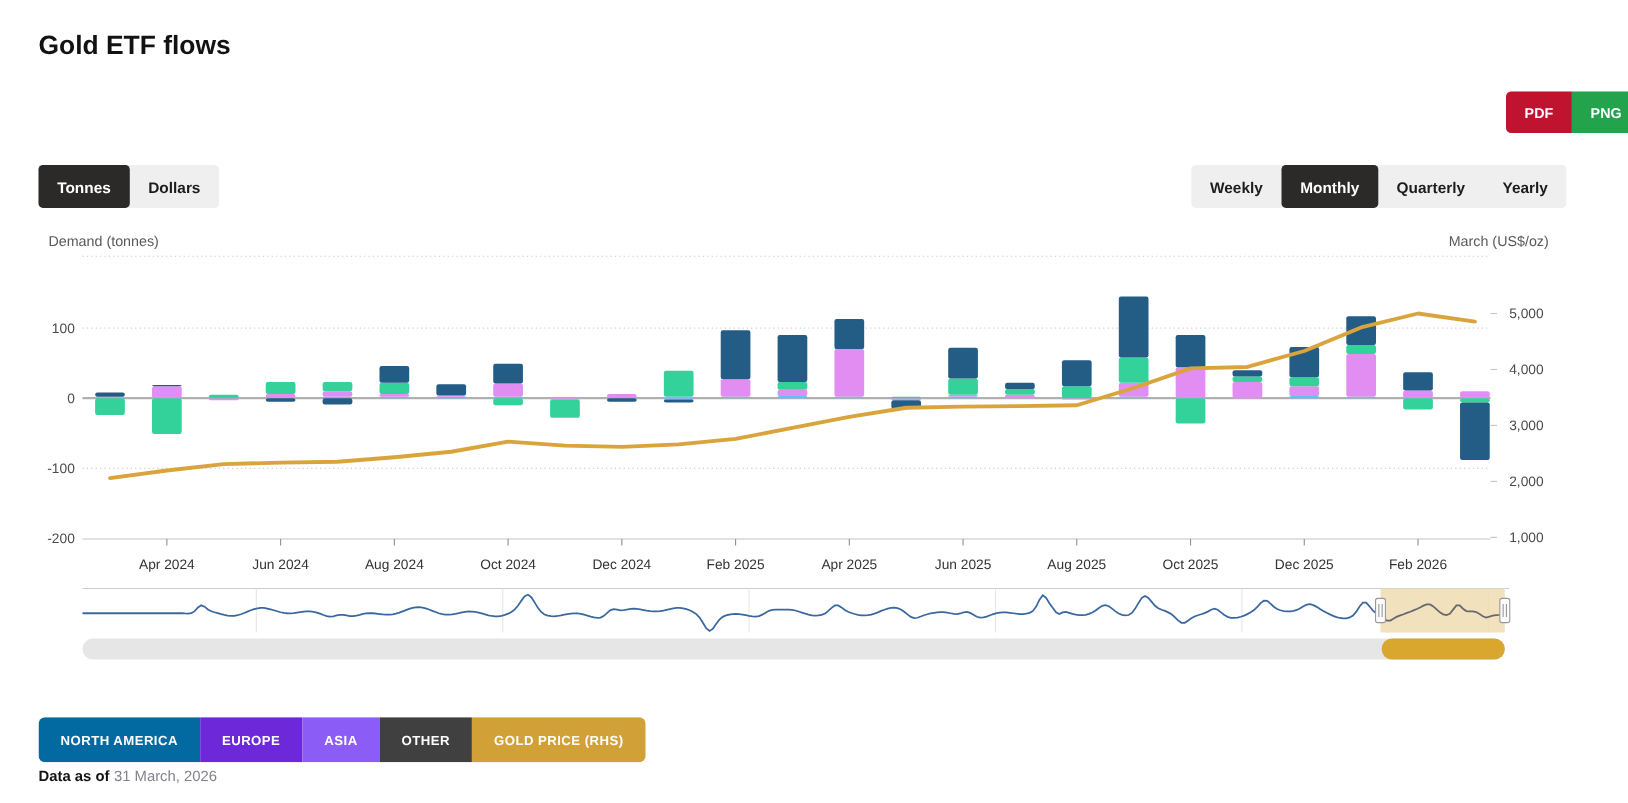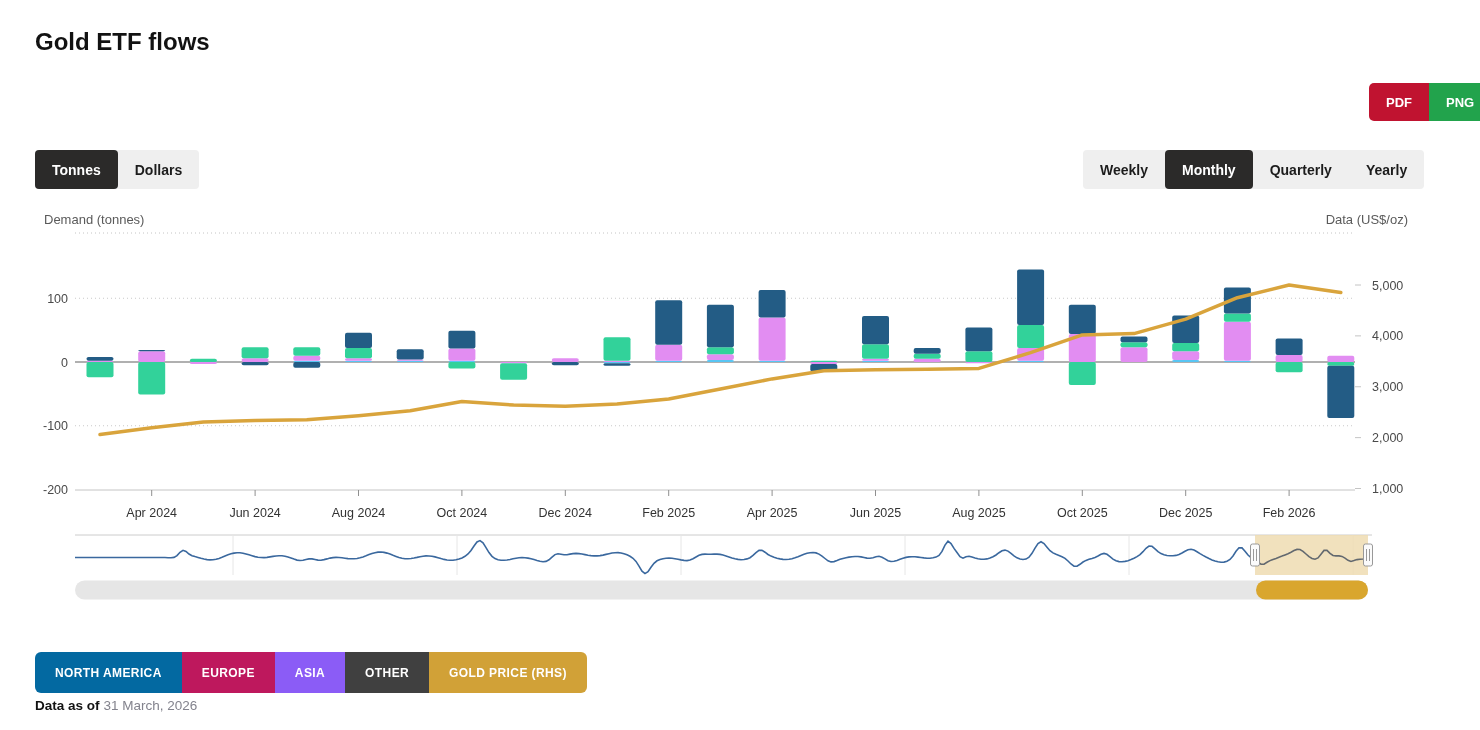--- a/index.html
+++ b/index.html
@@ -51,21 +51,21 @@
     </div>
 
   <div class="seg" id="period-tabs">
       <div class="opt">Weekly</div>
       <div class="opt active">Monthly</div>
       <div class="opt">Quarterly</div>
       <div class="opt">Yearly</div>
     </div>
 
   <div class="axis-title left">Demand (tonnes)</div>
-  <div class="axis-title right">Data (US$/oz)</div>
+  <div class="axis-title right">March (US$/oz)</div>
 
   <svg id="chart-svg" xmlns="http://www.w3.org/2000/svg">
       <line x1="75" y1="233" x2="1355" y2="233" stroke="#c4c4c4" stroke-width="1" stroke-dasharray="1,3"></line>
       <line x1="75" y1="298.25" x2="1355" y2="298.25" stroke="#c9c9c9" stroke-width="1" stroke-dasharray="1,3"></line>
       <line x1="75" y1="425.75" x2="1355" y2="425.75" stroke="#c9c9c9" stroke-width="1" stroke-dasharray="1,3"></line>
       <line x1="75" y1="362" x2="1355" y2="362" stroke="#b0b0b0" stroke-width="2"></line>
       <line x1="75" y1="490" x2="1355" y2="490" stroke="#c4c4c4" stroke-width="1"></line>
       <text x="68" y="302.75" text-anchor="end" font-size="12.5" fill="#4a4a4a" font-family="&quot;Liberation Sans&quot;, sans-serif" font-weight="400">100</text>
       <text x="68" y="366.5" text-anchor="end" font-size="12.5" fill="#4a4a4a" font-family="&quot;Liberation Sans&quot;, sans-serif" font-weight="400">0</text>
       <text x="68" y="430.25" text-anchor="end" font-size="12.5" fill="#4a4a4a" font-family="&quot;Liberation Sans&quot;, sans-serif" font-weight="400">-100</text>
@@ -201,21 +201,21 @@
       <line x1="1256.5" y1="549" x2="1256.5" y2="561" stroke="#999999" stroke-width="1"></line>
       <rect x="1363.5" y="544" width="9" height="22" rx="2" fill="#fbfbfb" stroke="#999999"></rect>
       <line x1="1366.5" y1="549" x2="1366.5" y2="561" stroke="#999999" stroke-width="1"></line>
       <line x1="1369.5" y1="549" x2="1369.5" y2="561" stroke="#999999" stroke-width="1"></line>
       <rect x="75" y="580.5" width="1293" height="19" rx="9.5" fill="#e6e6e6"></rect>
       <rect x="1256" y="580.5" width="112" height="19" rx="9.5" fill="#d9a62e"></rect>
     </svg>
 
   <div id="legend">
       <div class="item" style="background: #0369a1;">NORTH AMERICA</div>
-      <div class="item" style="background: #be185d;">EUROPE</div>
+      <div class="item" style="background: #6d28d9;">EUROPE</div>
       <div class="item" style="background: #8b5cf6;">ASIA</div>
       <div class="item" style="background: #404040;">OTHER</div>
       <div class="item" style="background: rgb(209, 161, 55);">GOLD PRICE (RHS)</div>
     </div>
 
   <div class="dataasof">
     <span>Data as of</span><span class="date">31 March, 2026</span>
   </div>
 
 </div>

